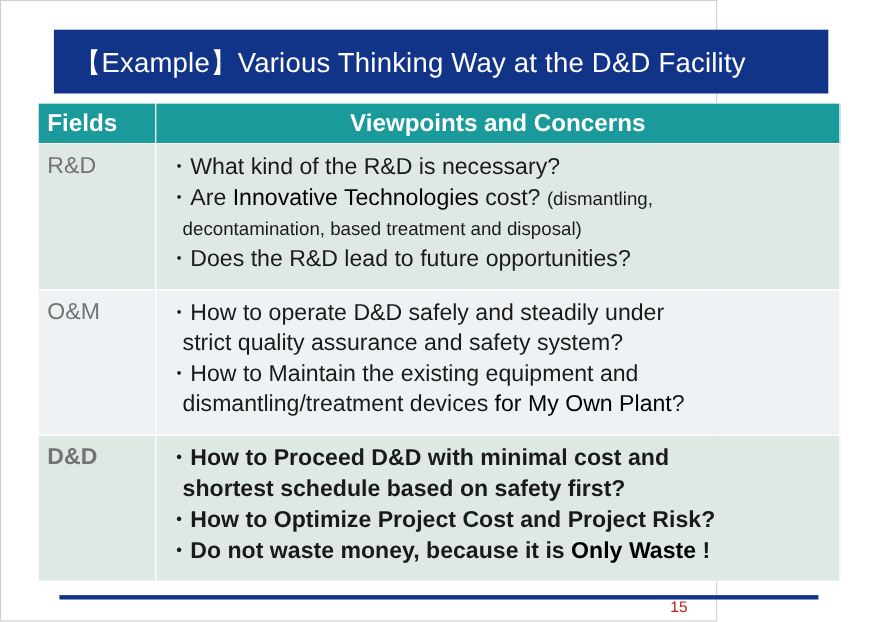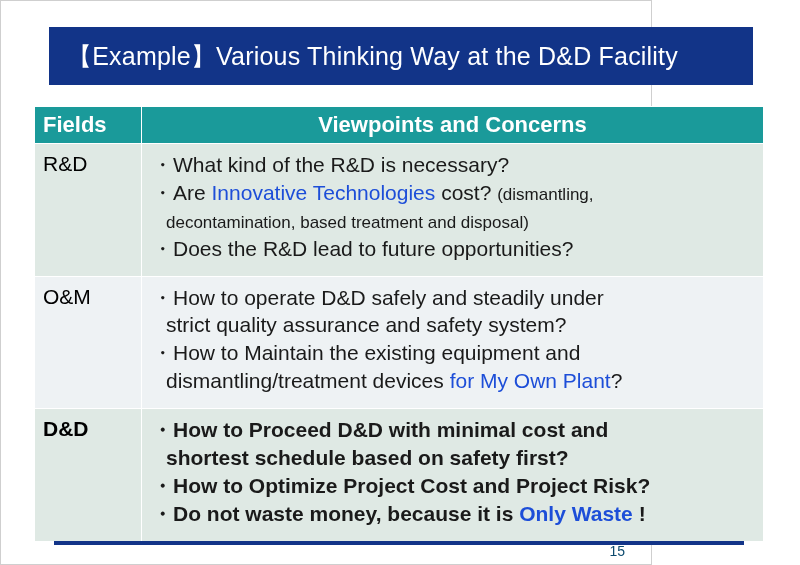--- a/index.html
+++ b/index.html
@@ -39,21 +39,21 @@
   .title-text {
     color: #ffffff;
     font-size: 25px;
     letter-spacing: 0.2px;
     white-space: nowrap;
   }
   
   .table {
     position: absolute;
     left: 33px;
-    top: 105px;
+    top: 92px;
     width: 730px;
     border-collapse: collapse;
     table-layout: fixed;
   }
   .table td, .table th {
     padding: 0;
     margin: 0;
   }
   .hdr-row th {
     background: #1a9a9a;
@@ -69,21 +69,21 @@
     text-align: left;
     padding-left: 8px !important;
   }
   .hdr-view {
     text-align: center;
   }
   .row-cell-field {
     width: 98px;
     vertical-align: top;
     font-size: 21px;
-    color: #000000;
+    color: #737373;
     padding: 8px 0 10px 8px !important;
     border: 1px solid #ffffff;
   }
   .row-cell-body {
     vertical-align: top;
     font-size: 21px;
     color: #1a1a1a;
     padding: 8px 10px 12px 10px !important;
     border: 1px solid #ffffff;
     line-height: 1.28;
@@ -91,42 +91,42 @@
   .band-a .row-cell-field, .band-a .row-cell-body { background: #dfe9e4; }
   .band-b .row-cell-field, .band-b .row-cell-body { background: #eef2f4; }
   .band-c .row-cell-field, .band-c .row-cell-body { background: #dfe9e4; font-weight: bold; }
 
   .bullet {
     display: block;
     text-indent: -14px;
     padding-left: 14px;
     margin: 0 0 1px 0;
   }
-  .red { color: #1d4ed8; }
+  .red { color: #000000; }
   .small { font-size: 17px; }
   .indent2 {
     display: block;
     padding-left: 14px;
     text-indent: 0;
   }
   
   .footer-rule {
     position: absolute;
     left: 53px;
     top: 540px;
     width: 690px;
     height: 4px;
     background: #123488;
   }
   .page-num {
     position: absolute;
     right: 26px;
     top: 542px;
     font-size: 14px;
-    color: #0c4a6e;
+    color: #b91c1c;
   }
 </style>
 </head>
 <body>
 
 <div class="slide">
 
   <div class="title-bar">
     <span class="title-text">【Example】Various Thinking Way at the D&amp;D Facility</span>
   </div>

